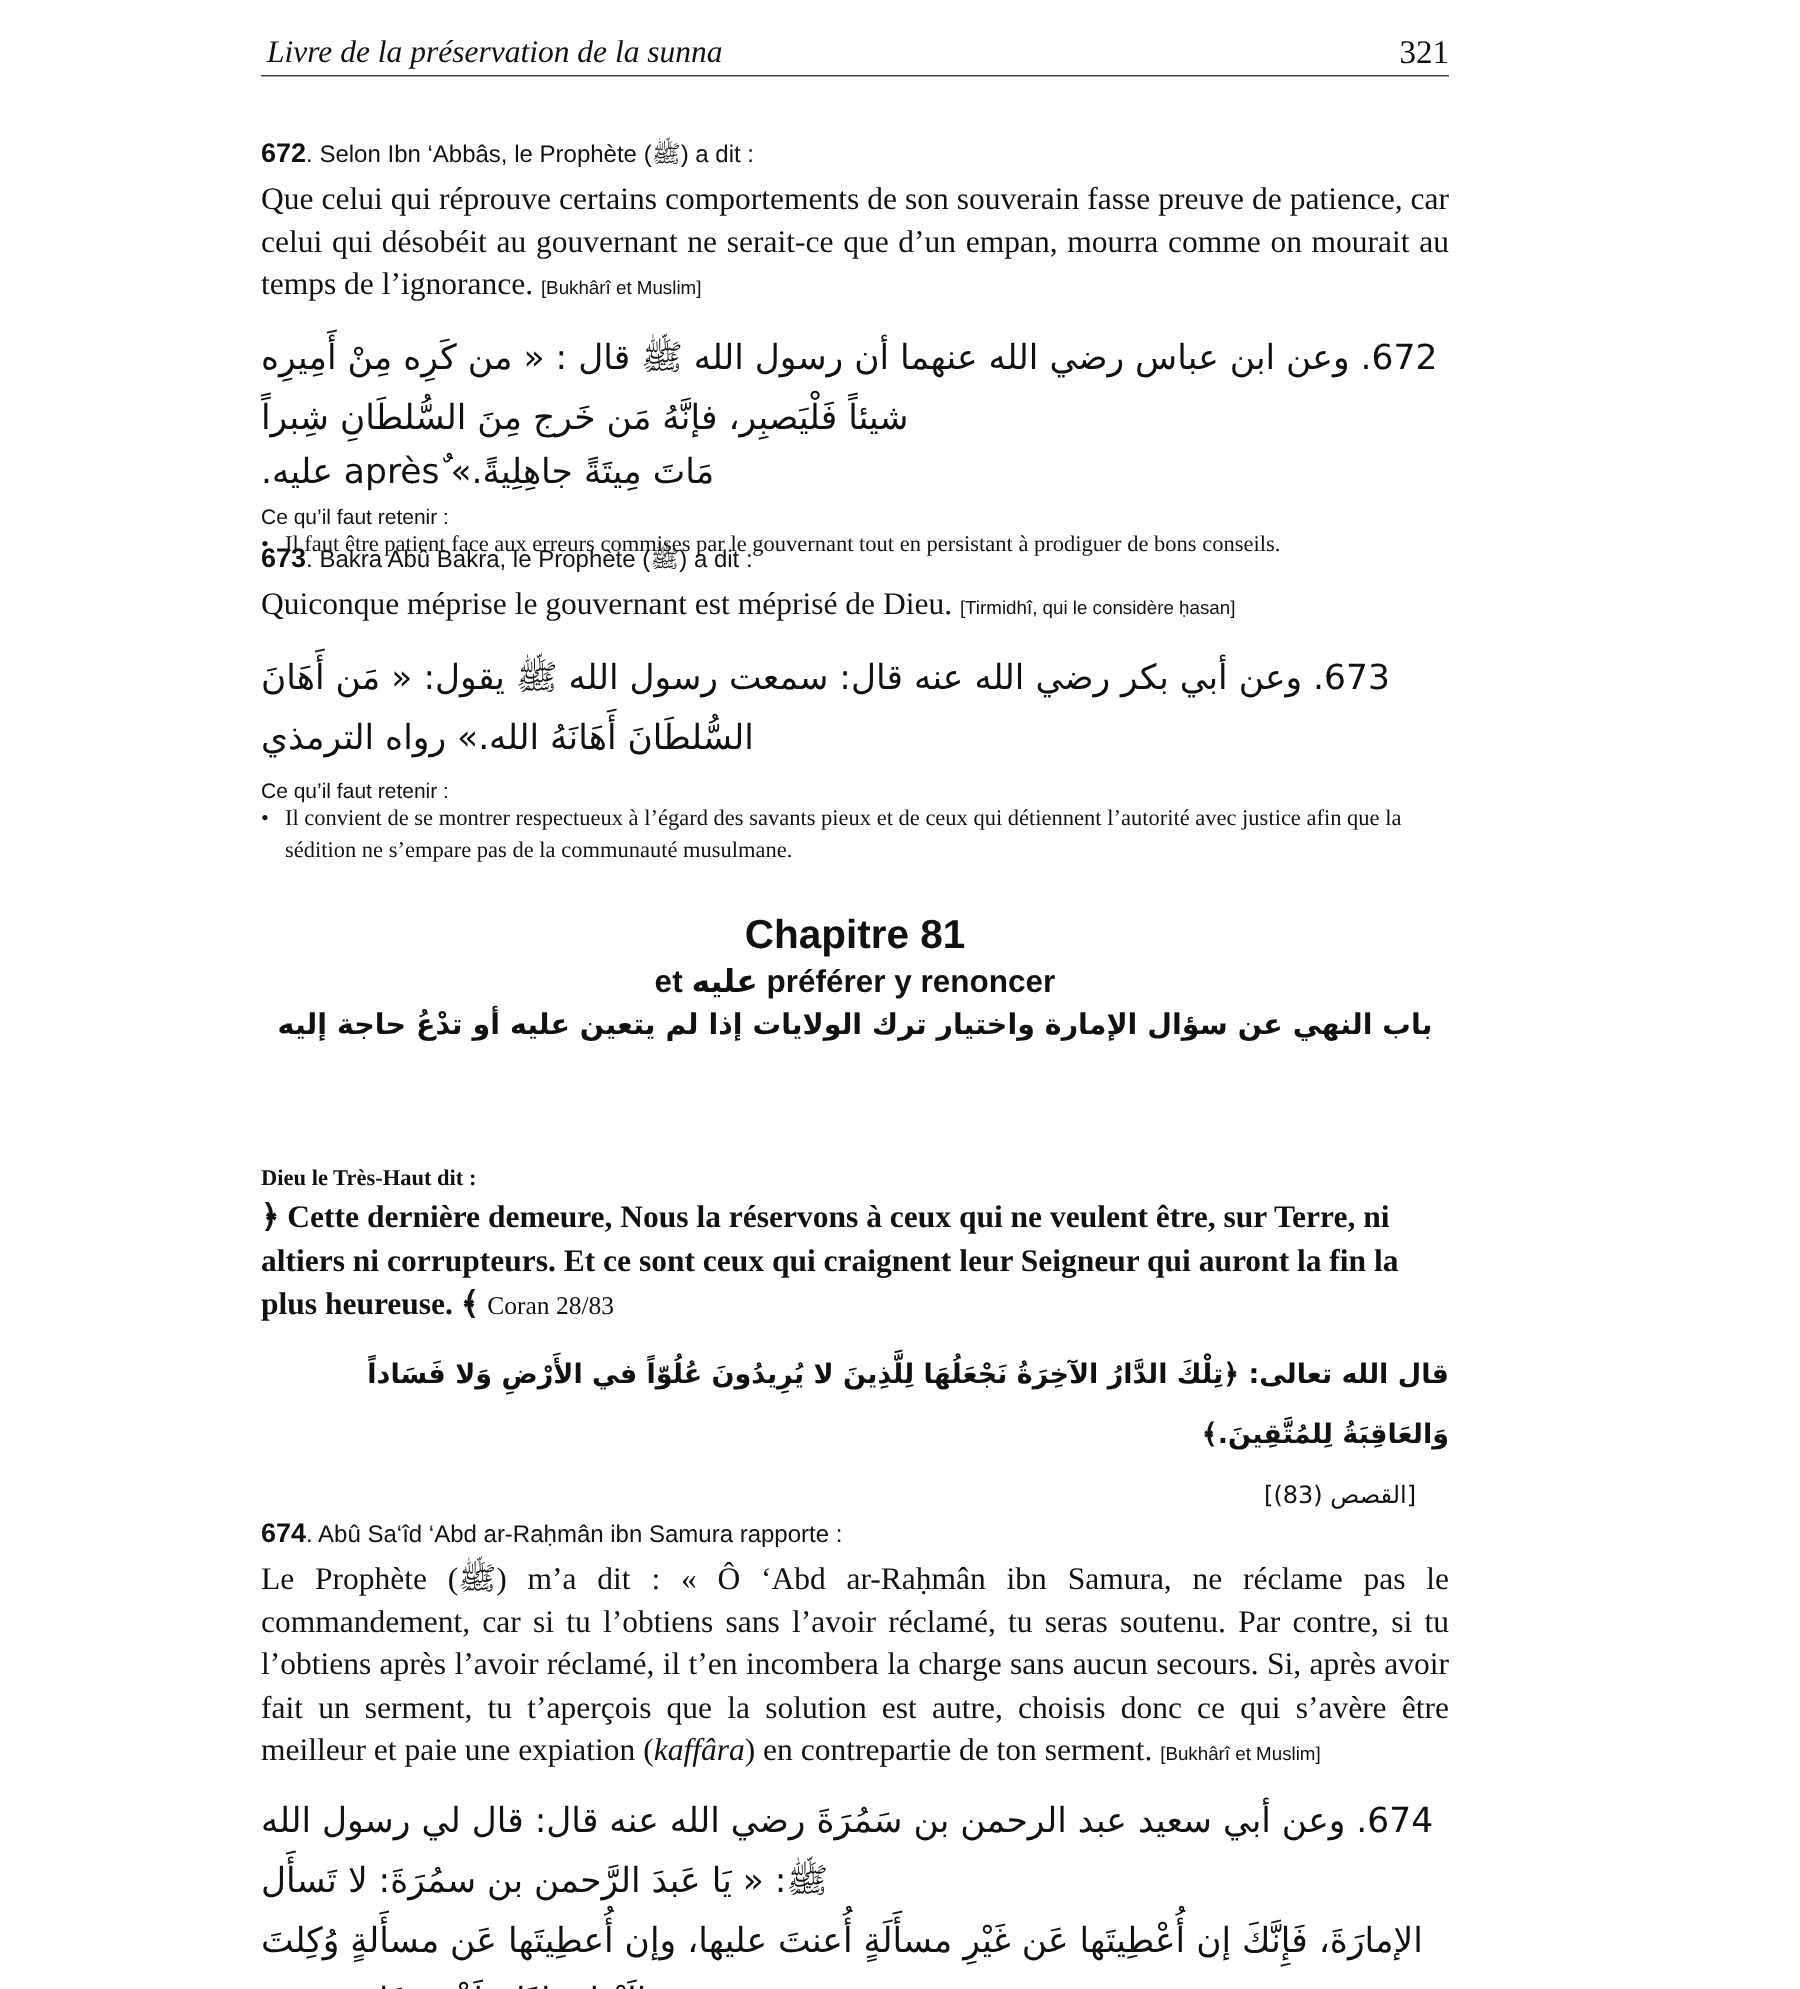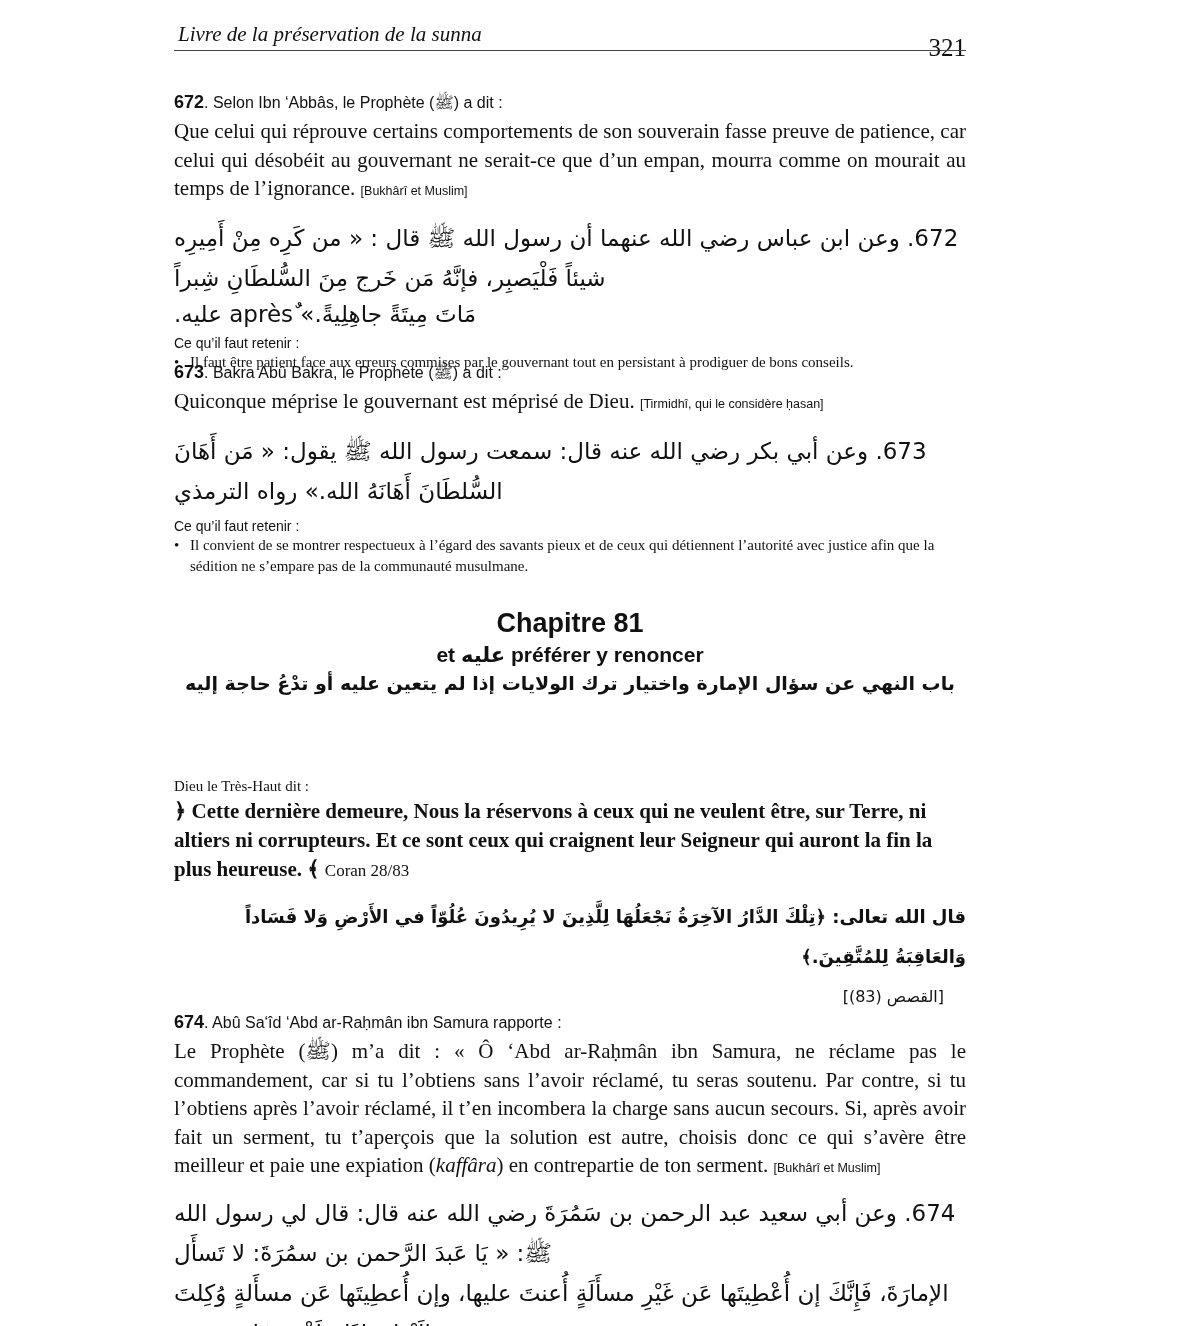--- a/index.html
+++ b/index.html
@@ -3,40 +3,40 @@
 <meta charset="utf-8">
 <style>
   html, body { margin: 0; padding: 0; background: #ffffff; }
   body { width: 1200px; height: 1326px; position: relative; overflow: hidden; color: #111; }
   .page { position: absolute; left: 174px; top: 0; width: 792px; }
   .serif { font-family: "Liberation Serif", "DejaVu Serif", serif; }
   .sans { font-family: "Liberation Sans", "DejaVu Sans", sans-serif; }
 
   .running-head { position: absolute; top: 22px; left: 0; width: 792px; height: 28px; }
   .running-head .title { position: absolute; left: 4px; top: 0; font-style: italic; font-size: 21px; }
-  .running-head .pno { position: absolute; right: 0; top: 12px; font-size: 25px; }
+  .running-head .pno { position: absolute; right: 0; top: 0; font-size: 22px; }
   .running-head .rule { position: absolute; left: 0; right: 0; top: 28px; border-top: 1.5px solid #444; }
 
   .block { position: absolute; left: 0; width: 792px; }
   .hadith-head { font-size: 16px; line-height: 20px; }
   .hadith-head b { font-size: 18px; }
   .fr-text { font-size: 21px; line-height: 28.5px; text-align: justify; }
   .src { font-family: "Liberation Sans", "DejaVu Sans", sans-serif; font-size: 12.5px; }
   .ar { direction: rtl; text-align: left; font-family: "DejaVu Sans", sans-serif; font-size: 23px; line-height: 40px; }
   .ar-small { direction: rtl; text-align: right; font-family: "DejaVu Sans", sans-serif; font-size: 14px; }
   .retenir-label { font-size: 14px; line-height: 18px; }
   .bullet { font-size: 15px; line-height: 21px; padding-left: 16px; position: relative; }
   .bullet::before { content: "•"; position: absolute; left: 0; top: 0; }
 
   .chap { text-align: center; }
   .chap-num { font-weight: bold; font-size: 27px; }
   .chap-title { font-weight: bold; font-size: 21px; line-height: 31px; }
   .chap-ar { direction: rtl; text-align: center; font-family: "DejaVu Sans", sans-serif; font-weight: bold; font-size: 19px; }
 
-  .intro { font-size: 15px; }
+  .intro { font-size: 15px; font-weight: bold; }
   .quran-fr { font-size: 21px; line-height: 29px; font-weight: bold; }
   .quran-fr .ref { font-weight: normal; font-size: 17px; }
   .quran-ar { direction: rtl; text-align: right; font-family: "DejaVu Sans", sans-serif; font-weight: bold; font-size: 18px; line-height: 40px; }
 </style>
 </head>
 <body>
 
 <div class="page">
 
   <div class="running-head serif">

